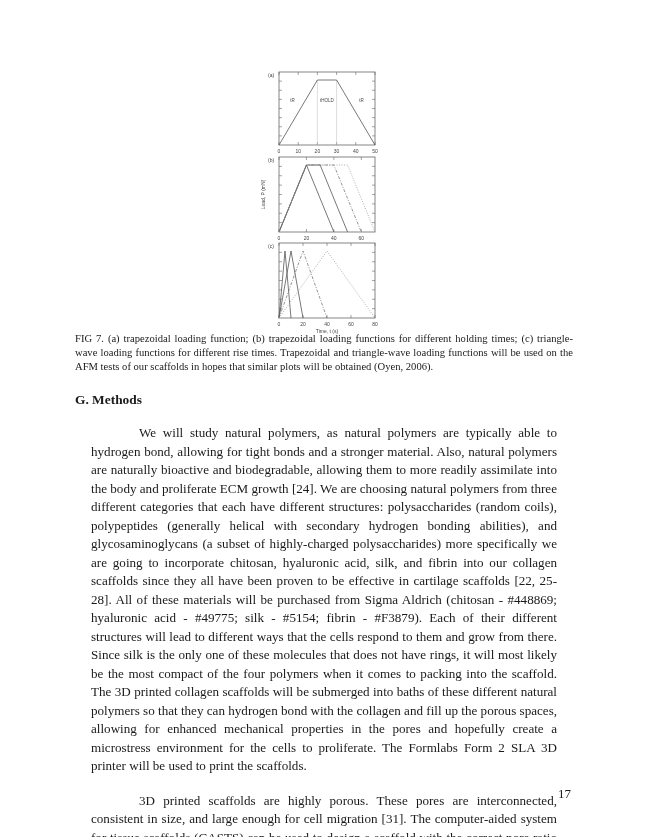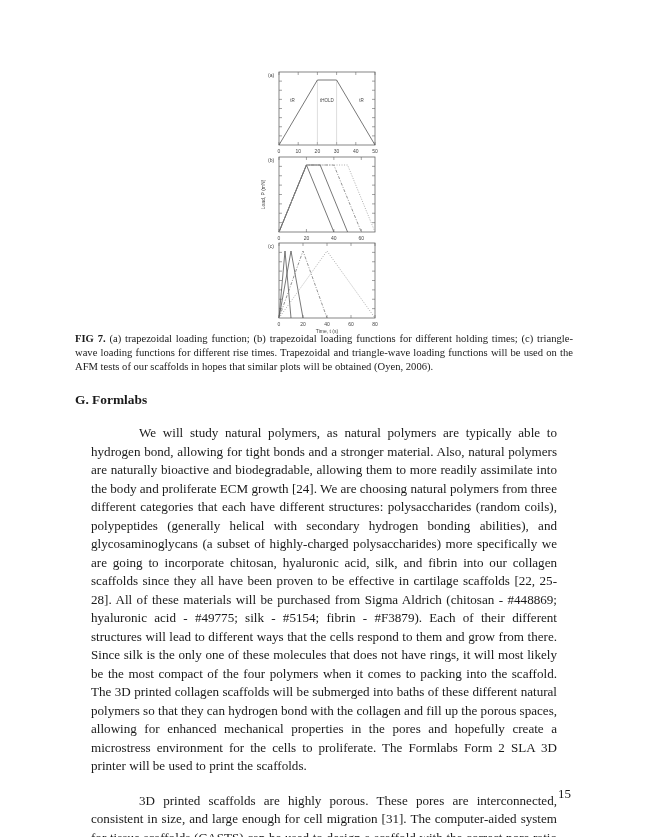--- a/index.html
+++ b/index.html
@@ -3,21 +3,21 @@
 <meta charset="utf-8">
 <style>
   html, body { margin: 0; padding: 0; background: #ffffff; }
   body { width: 648px; height: 837px; position: relative; overflow: hidden;
          font-family: "Liberation Serif", serif; color: #1a1a1a; }
   .fig { position: absolute; left: 250px; top: 62px; width: 140px; height: 275px; }
   .fig svg { position: absolute; left: 0; top: 0; }
   .fig text { font-family: "Liberation Sans", sans-serif; fill: #444; }
   .caption { position: absolute; left: 75px; top: 332px; width: 498px;
              font-size: 10.6px; line-height: 14.2px; text-align: justify; }
-  .caption b { font-weight: bold; }
+  .caption b { font-weight: normal; }
   .heading { position: absolute; left: 75px; top: 392px; font-size: 13.4px; font-weight: bold; }
   .body { position: absolute; left: 75px; top: 408px; width: 498px;
           font-size: 13.1px; line-height: 18.5px; text-align: justify; }
   .body p { margin: 16px; text-indent: 48px; }
   .pagenum { position: absolute; left: 558px; top: 786px; font-size: 13px; }
 </style>
 </head>
 <body>
 
 <div class="fig">
@@ -129,20 +129,20 @@
       <polyline points="29,256 35,189 41,256" fill="none" stroke="#555" stroke-width="0.8"></polyline>
       <polyline points="29,256 41,189 53,256" fill="none" stroke="#555" stroke-width="0.8"></polyline>
       <polyline points="29,256 53,189 77,256" fill="none" stroke="#777" stroke-width="0.8" stroke-dasharray="3,1.5,1,1.5"></polyline>
       <polyline points="29,256 77,189 125,256" fill="none" stroke="#999" stroke-width="0.8" stroke-dasharray="1,1.5"></polyline>
       <text x="77" y="271" font-size="5" text-anchor="middle">Time, t (s)</text>
     </svg>
 </div>
 
 <div class="caption"><b>FIG 7.</b><span> (a) trapezoidal loading function; (b) trapezoidal loading functions for different holding times; (c) triangle-wave loading functions for different rise times. Trapezoidal and triangle-wave loading functions will be used on the AFM tests of our scaffolds in hopes that similar plots will be obtained (Oyen, 2006).</span></div>
 
-<div class="heading">G. Formlabs</div>
+<div class="heading">G. Methods</div>
 
 <div class="body">
   <p>We will study natural polymers, as natural polymers are typically able to hydrogen bond, allowing for tight bonds and a stronger material.  Also, natural polymers are naturally bioactive and biodegradable, allowing them to more readily assimilate into the body and proliferate ECM growth [24]. We are choosing natural polymers from three different categories that each have different structures: polysaccharides (random coils), polypeptides (generally helical with secondary hydrogen bonding abilities), and glycosaminoglycans (a subset of highly-charged polysaccharides) more specifically we are going to incorporate chitosan, hyaluronic acid, silk, and fibrin into our collagen scaffolds since they all have been proven to be effective in cartilage scaffolds [22, 25-28]. All of these materials will be purchased from Sigma Aldrich (chitosan - #448869; hyaluronic acid - #49775; silk - #5154; fibrin - #F3879). Each of their different structures will lead to different ways that the cells respond to them and grow from there. Since silk is the only one of these molecules that does not have rings, it will most likely be the most compact of the four polymers when it comes to packing into the scaffold. The 3D printed collagen scaffolds will be submerged into baths of these different natural polymers so that they can hydrogen bond with the collagen and fill up the porous spaces, allowing for enhanced mechanical properties in the pores and hopefully create a microstress environment for the cells to proliferate. The Formlabs Form 2 SLA 3D printer will be used to print the scaffolds.</p>
   <p>3D printed scaffolds are highly porous.  These pores are interconnected, consistent in size, and large enough for cell migration [31].  The computer-aided system for tissue scaffolds (CASTS) can be used to design a scaffold with the correct pore ratio for the desired stiffness [37].  With a</p>
 </div>
 
-<div class="pagenum">15</div>
+<div class="pagenum">17</div>
 
 </body></html>

